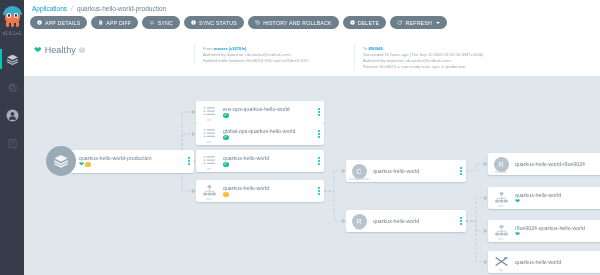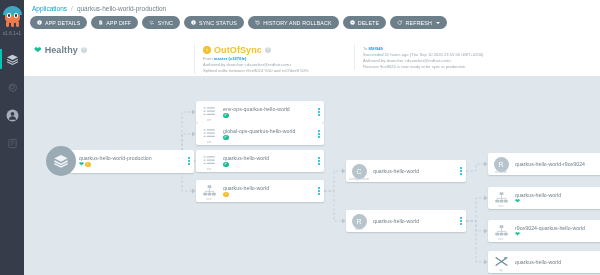--- a/index.html
+++ b/index.html
@@ -94,21 +94,21 @@
     background: #fff; display: flex; align-items: flex-start; z-index: 9;
   }
   .st-cell { padding: 4px 0 0 0; position: relative; }
   .st-cell.health { width: 170px; padding-left: 10px; }
   .st-cell.sync  { width: 160px; padding-left: 8px; border-left: 1px solid #e9eef1; }
   .st-cell.ok    { width: 200px; padding-left: 8px; border-left: 1px solid #e9eef1; }
   .st-head {
     display: flex; align-items: center; gap: 3px;
     font-size: 9px; letter-spacing: .1px;
   }
-  .st-head .label { color: #6d7f8b; font-weight: bold; }
+  .st-head .label { color: #6d7f8b; }
   .st-head .label.warn { color: #f4c030; }
   .st-head .label.good { color: #18be94; }
   .qmark {
     width: 6px; height: 6px; border-radius: 50%;
     background: #cfd8dd; color: #fff; font-size: 4.6px;
     display: inline-flex; align-items: center; justify-content: center;
     line-height: 1; cursor: pointer;
   }
   .st-lines { margin-top: 1px; }
   .st-line {
@@ -321,25 +321,20 @@
 
     <div class="st-cell health">
       <div class="st-head">
         <span class="heart">❤</span>
         <span class="label">Healthy</span>
         <span class="qmark">?</span>
       </div>
     </div>
 
     <div class="st-cell sync">
-      <div class="st-head">
-        <span class="dot-ic warn">↑</span>
-        <span class="label warn">OutOfSync</span>
-        <span class="qmark">?</span>
-      </div>
       <div class="st-lines">
         <div class="st-line">
           <span>From </span><b>master</b> <span class="rev">(c3270fe)</span>
         </div>
         <div class="st-line">Authored by dsanchor &lt;dsanchor@redhat.com&gt;</div>
         <div class="st-line">Splitted traffic between r9ce9024 %50 and rc07dee9 50%</div>
       </div>
     </div>
 
     <div class="st-cell ok">

